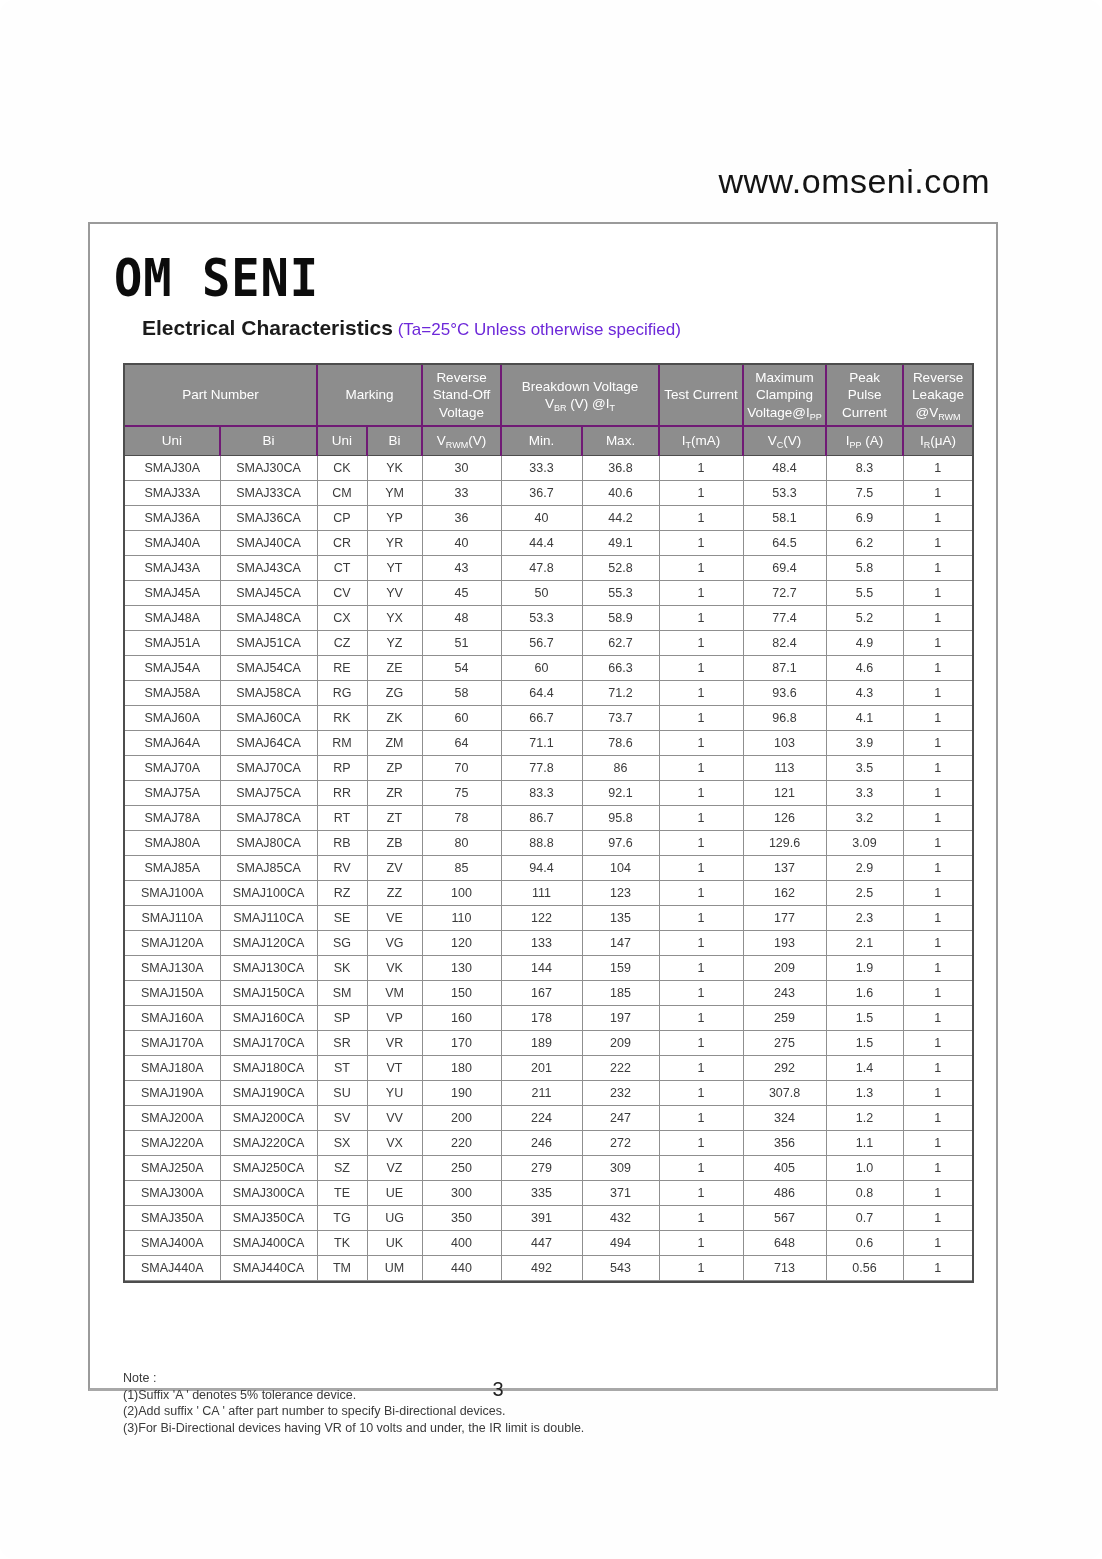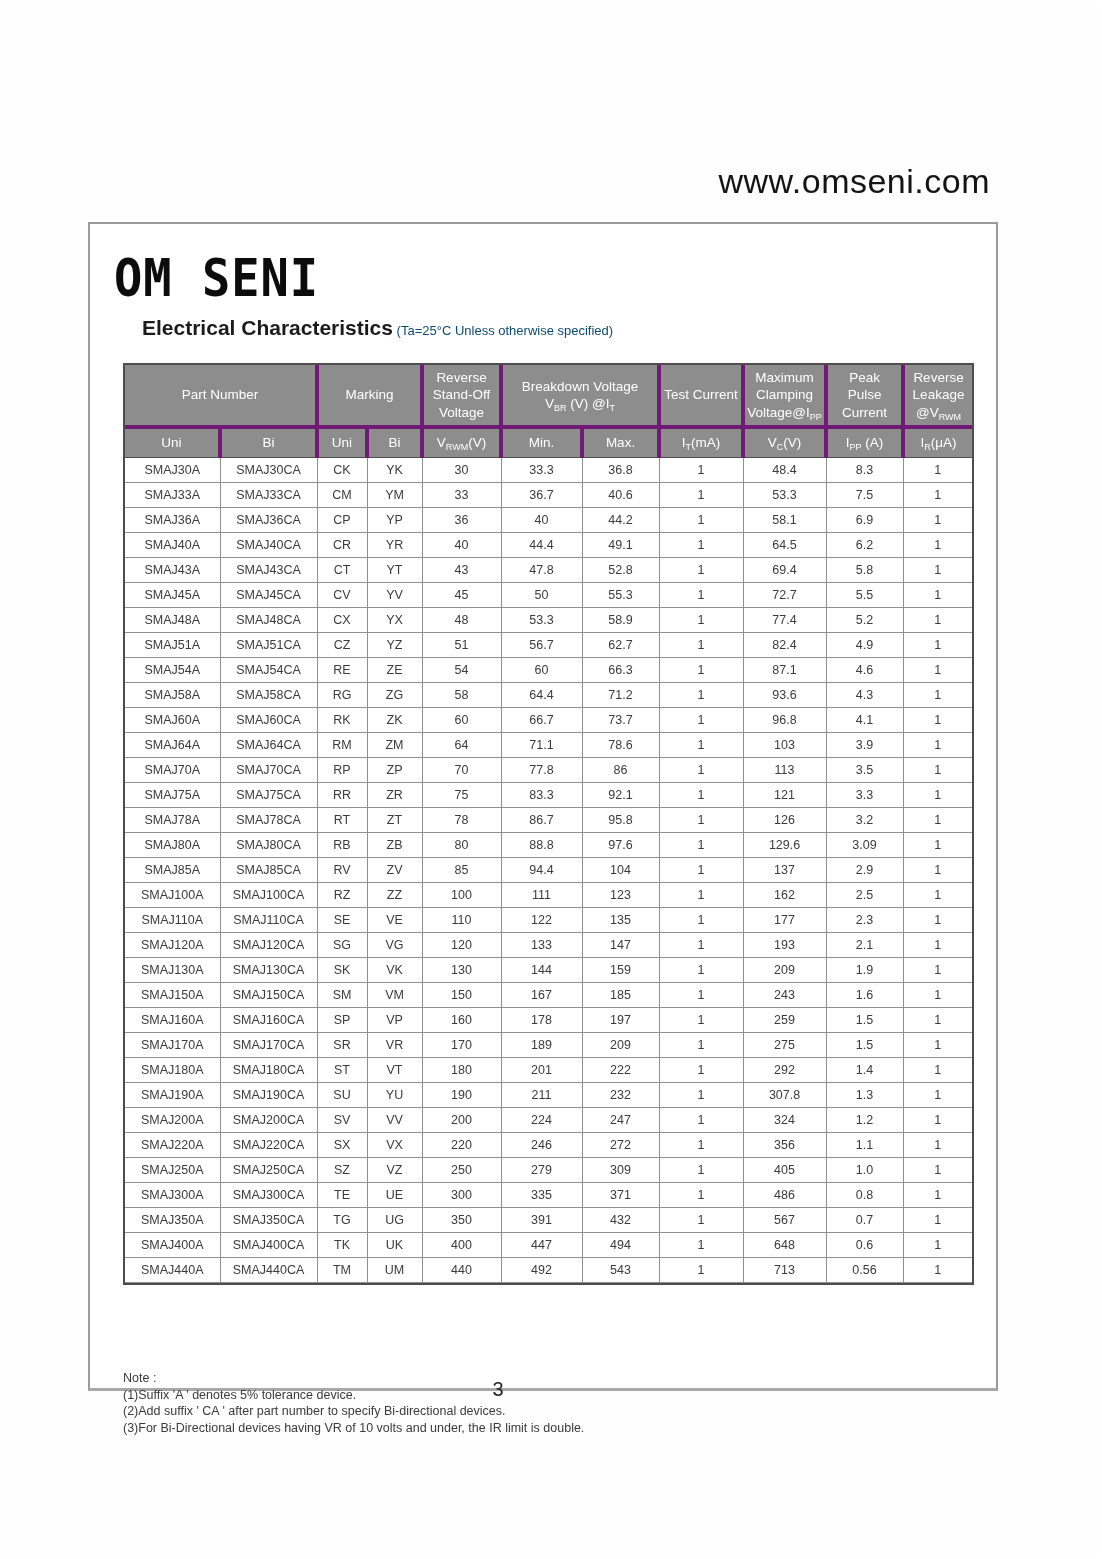--- a/index.html
+++ b/index.html
@@ -17,31 +17,31 @@
     box-sizing:border-box;background:#ffffff;margin-top:16px;
   }
   .logo{
     position:absolute;left:24px;top:24px;
     font-family:"DejaVu Sans Mono", monospace;font-weight:bold;
     font-size:47px;letter-spacing:1px;color:#0c0c0c;
     transform:scaleY(1.08);transform-origin:top left;white-space:nowrap;
   }
   .section-title{position:absolute;left:52px;top:92px;white-space:nowrap;}
   .title-main{font-size:21px;font-weight:bold;color:#1b1b1b;text-align:center;}
-  .title-cond{font-size:13px;color:#0c4a6e;text-align:right;}
+  .title-cond{font-size:17px;color:#6d28d9;text-align:right;}
 
   .table-wrap{
     position:absolute;left:33px;top:139px;width:851px;
     border:2px solid #4d4d4d;box-sizing:border-box;
   }
   table{border-collapse:collapse;table-layout:fixed;width:847px;}
   thead th{
     background:#8d8d8d;color:#ffffff;font-weight:normal;
     font-size:13.5px;line-height:1.28;text-align:center;vertical-align:middle;
-    border:4px solid #701a75;padding:2px 1px;
+    border:2px solid #701a75;padding:2px 1px;
   }
   thead tr.h1 th{height:56px;border-top:none;}
   thead tr.h2 th{height:24px;border-bottom:1.5px solid #4d4d4d;}
   thead th:first-child{border-left:none;}
   thead th:last-child{border-right:none;}
   tbody td{
     border:1px solid #8f8f8f;font-size:12.5px;color:#3b3b3b;
     text-align:center;height:24px;padding:0;background:#ffffff;
   }
   tbody td:first-child{border-left:none;}

